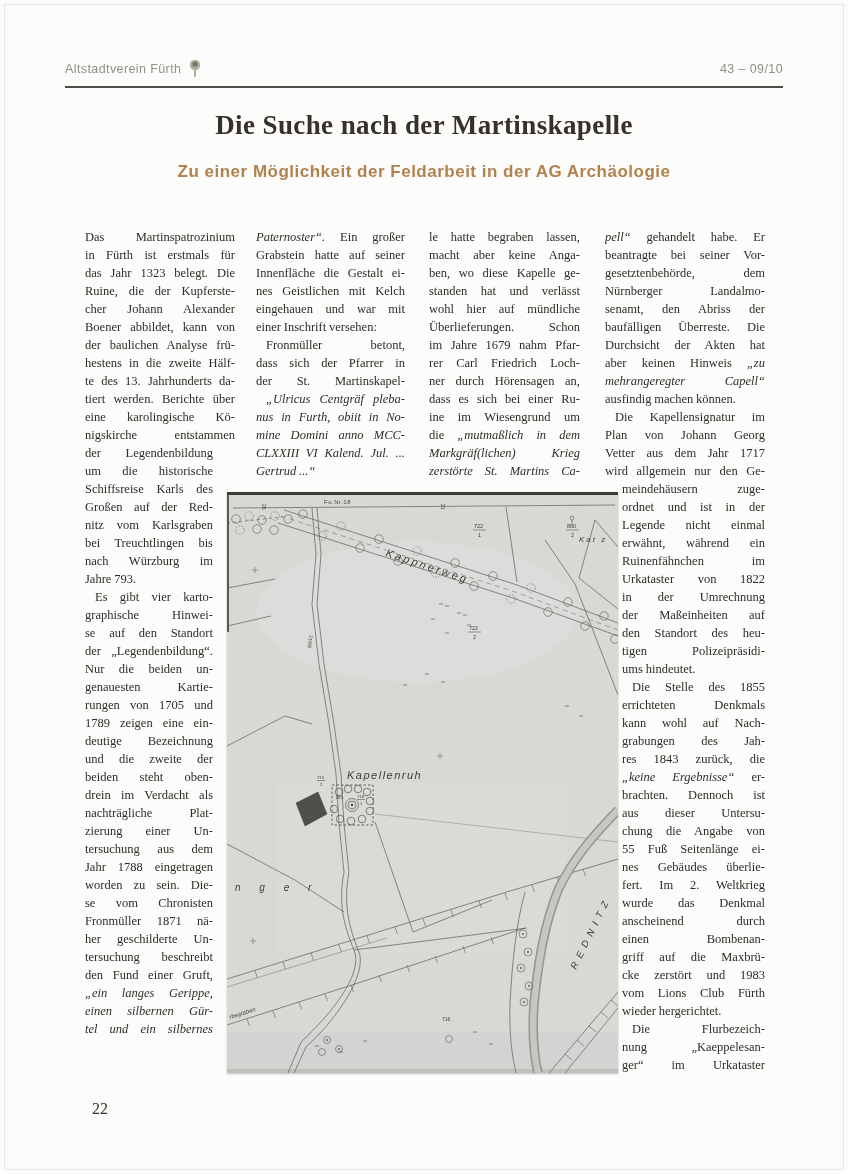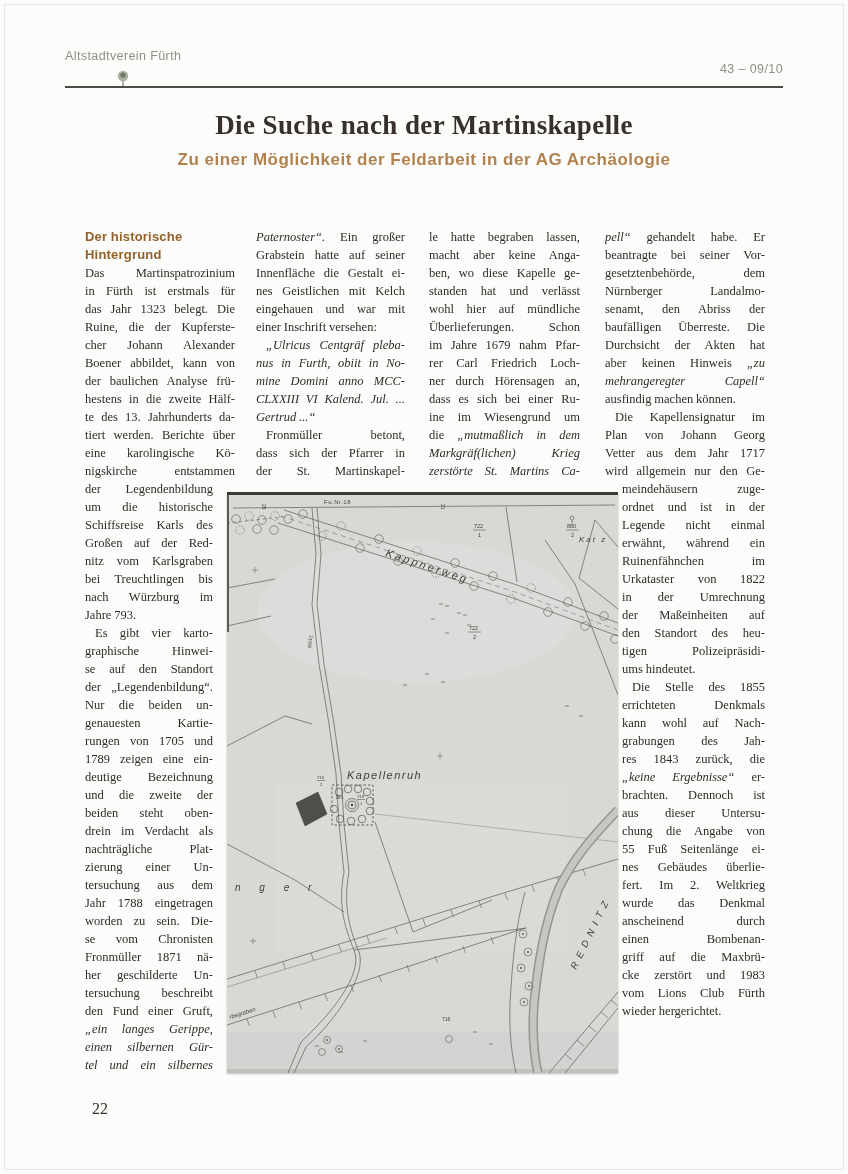--- a/index.html
+++ b/index.html
@@ -4,26 +4,26 @@
 <style>
   html,body{margin:0;padding:0;background:#ffffff;}
   .page{position:relative;width:848px;height:1174px;background:#fcfcfb;
         font-family:"Liberation Serif",serif;overflow:hidden;}
   .scan-edge{position:absolute;inset:4px;border:1px solid #e7e7e4;pointer-events:none;}
 
   
   .hdr{position:absolute;left:65px;right:65px;top:58px;height:22px;
        display:flex;justify-content:space-between;align-items:center;
        font-family:"Liberation Sans",sans-serif;font-size:12.5px;color:#8f8f89;letter-spacing:.4px;}
-  .hdr-left{display:flex;align-items:center;gap:7px;flex-direction:column;}
+  .hdr-left{display:flex;align-items:center;gap:7px;}
   .rule{position:absolute;left:65px;right:65px;top:86px;border-top:2.5px solid #4c4c47;}
 
   .title{position:absolute;left:0;right:0;top:110px;text-align:center;margin:0;
          font-family:"Liberation Serif",serif;font-weight:bold;font-size:27px;color:#38302a;letter-spacing:.4px;}
-  .subtitle{position:absolute;left:0;right:0;top:150px;text-align:center;margin:0;
+  .subtitle{position:absolute;left:0;right:0;top:150px;text-align:center;margin:12px;
          font-family:"Liberation Sans",sans-serif;font-weight:bold;font-size:17px;color:#b2824e;letter-spacing:.5px;}
 
   
   .col{position:absolute;top:228px;font-size:12.5px;line-height:18px;color:#2e2c28;word-spacing:-0.3px;}
   .col1{left:85px;width:150px;}
   .col2{left:256px;width:149px;}
   .col3{left:429px;width:151px;}
   .col4{left:605px;width:160px;}
   .col h3{margin:0;font-family:"Liberation Sans",sans-serif;font-weight:bold;font-size:13px;
           line-height:18px;color:#93622c;letter-spacing:.2px;}
@@ -63,21 +63,20 @@
       </svg>
     </span>
     <span>43 – 09/10</span>
   </div>
   <div class="rule"></div>
 
   <h1 class="title">Die Suche nach der Martinskapelle</h1>
   <h2 class="subtitle">Zu einer Möglichkeit der Feldarbeit in der AG Archäologie</h2>
 
   <div class="col col1">
-    <h3>Der historische Hintergrund</h3>
   <div class="block">
         <div class="tline"><span>Das Martinspatrozinium</span></div>
         <div class="tline"><span>in Fürth ist erstmals für</span></div>
         <div class="tline"><span>das Jahr 1323 belegt. Die</span></div>
         <div class="tline"><span>Ruine, die der Kupferste-</span></div>
         <div class="tline"><span>cher Johann Alexander</span></div>
         <div class="tline"><span>Boener abbildet, kann von</span></div>
         <div class="tline"><span>der baulichen Analyse frü-</span></div>
         <div class="tline"><span>hestens in die zweite Hälf-</span></div>
         <div class="tline"><span>te des 13. Jahrhunderts da-</span></div>
@@ -126,30 +125,30 @@
   <div class="col col2">
       <div class="block">
         <div class="tline"><i>Paternoster“.</i><span> Ein großer</span></div>
         <div class="tline"><span>Grabstein hatte auf seiner</span></div>
         <div class="tline"><span>Innenfläche die Gestalt ei-</span></div>
         <div class="tline"><span>nes Geistlichen mit Kelch</span></div>
         <div class="tline"><span>eingehauen und war mit</span></div>
         <div class="tline noj"><span>einer Inschrift versehen:</span></div>
       </div>
       <div class="block indent">
+        <div class="tline"><span>Fronmüller betont,</span></div>
+        <div class="tline"><span>dass sich der Pfarrer in</span></div>
+        <div class="tline"><span>der St. Martinskapel-</span></div>
+      </div>
+      <div class="block indent">
         <div class="tline"><i>„Ulricus Centgräf pleba-</i></div>
         <div class="tline"><i>nus in Furth, obiit in No-</i></div>
         <div class="tline"><i>mine Domini anno MCC-</i></div>
         <div class="tline"><i>CLXXIII VI Kalend. Jul. ...</i></div>
         <div class="tline noj"><i>Gertrud ...“</i></div>
-      </div>
-      <div class="block indent">
-        <div class="tline"><span>Fronmüller betont,</span></div>
-        <div class="tline"><span>dass sich der Pfarrer in</span></div>
-        <div class="tline"><span>der St. Martinskapel-</span></div>
       </div>
     </div>
   <div class="col col3">
       <div class="block">
         <div class="tline"><span>le hatte begraben lassen,</span></div>
         <div class="tline"><span>macht aber keine Anga-</span></div>
         <div class="tline"><span>ben, wo diese Kapelle ge-</span></div>
         <div class="tline"><span>standen hat und verlässt</span></div>
         <div class="tline"><span>wohl hier auf mündliche</span></div>
         <div class="tline"><span>Überlieferungen. Schon</span></div>
@@ -208,20 +207,25 @@
         <div class="tline"><span>55 Fuß Seitenlänge ei-</span></div>
         <div class="tline"><span>nes Gebäudes überlie-</span></div>
         <div class="tline"><span>fert. Im 2. Weltkrieg</span></div>
         <div class="tline"><span>wurde das Denkmal</span></div>
         <div class="tline"><span>anscheinend durch</span></div>
         <div class="tline"><span>einen Bombenan-</span></div>
         <div class="tline"><span>griff auf die Maxbrü-</span></div>
         <div class="tline"><span>cke zerstört und 1983</span></div>
         <div class="tline"><span>vom Lions Club Fürth</span></div>
         <div class="tline noj"><span>wieder hergerichtet.</span></div>
+      </div>
+      <div class="block narrow-l indent">
+        <div class="tline"><span>Die Flurbezeich-</span></div>
+        <div class="tline"><span>nung „Kaeppelesan-</span></div>
+        <div class="tline"><span>ger“ im Urkataster</span></div>
       </div>
     </div>
 
   <figure class="map">
     <svg width="391" height="581" viewBox="0 0 391 581">
 
       <rect x="0" y="0" width="391" height="581" fill="#d8d8d5"></rect>
       <ellipse cx="190" cy="120" rx="160" ry="70" fill="#dededb" opacity=".7"></ellipse>
       <rect x="50" y="290" width="290" height="170" fill="#dcdcd9" opacity=".6"></rect>
       <rect x="0" y="540" width="391" height="41" fill="#d1d1ce" opacity=".7"></rect>

